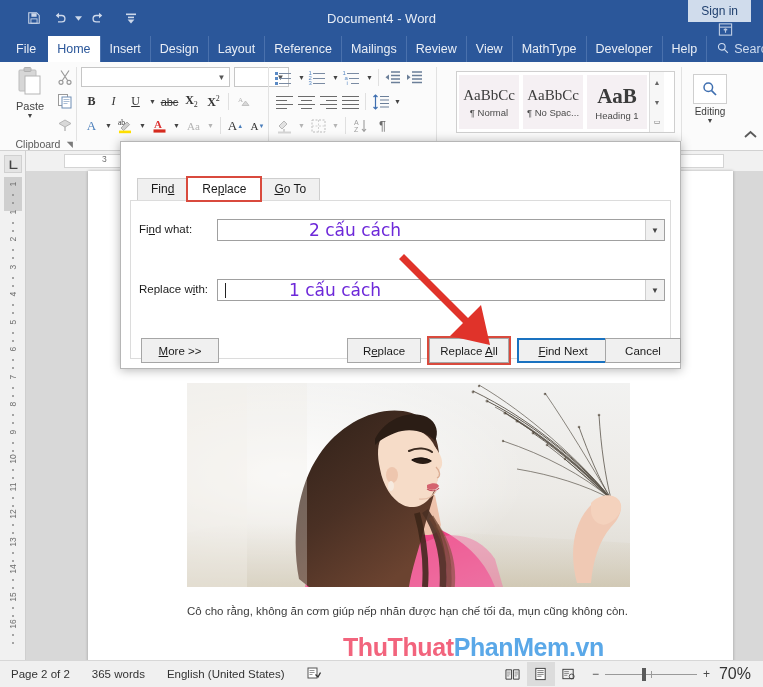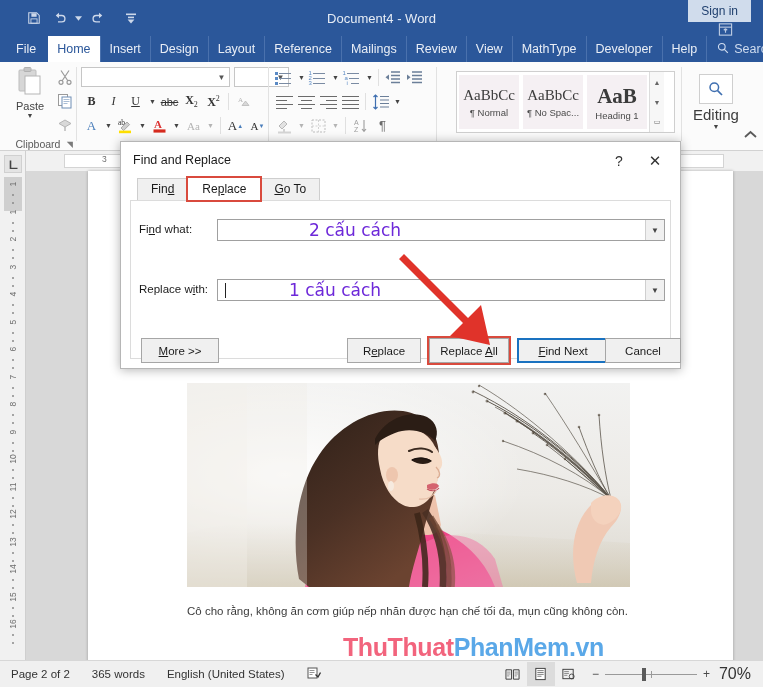--- a/index.html
+++ b/index.html
@@ -697,21 +697,21 @@
     <div class="gdiv" style="left:681px"></div>
 
     <div class="rgroup" style="left:682px; width:58px;">
       <div class="editing-grp" style="left:11px; top:12px;">
         <div class="editbtn">
           <svg width="16" height="16" viewBox="0 0 16 16">
               <circle cx="6.3" cy="6.3" r="4.3" fill="none" stroke="#3f6fb0" stroke-width="1.5"></circle>
               <path d="M9.6 9.6 14 14" stroke="#3f6fb0" stroke-width="1.7"></path>
             </svg>
         </div>
-        <span style="font-size:15px;color:#3d3d3d;margin-top:2px">Editing</span>
+        <span style="font-size:10px;color:#3d3d3d;margin-top:2px">Editing</span>
         <span class="caret">▼</span>
       </div>
     </div>
 
     <div class="ribbon-collapse">
       <svg width="13" height="9" viewBox="0 0 13 9">
           <path d="M1 7 6.5 2 12 7" stroke="#5a5a5a" stroke-width="1.8" fill="none"></path>
         </svg>
     </div>
   </div>
@@ -890,25 +890,20 @@
 
       <div class="doctext">Cô cho rằng,  không ăn  cơm giúp   nếp  nhăn được hạn   chế tối đa, mụn cũng không còn.</div>
 
       <div class="watermark">
         <span class="wm-a">ThuThuat</span><span class="wm-b">PhanMem.vn</span>
       </div>
     </div>
   </div>
 
   <div class="dialog">
-    <div class="dlg-title">
-      <span class="dlg-title-text">Find and Replace</span>
-      <span class="dlg-help">?</span>
-      <span class="dlg-close">✕</span>
-    </div>
 
     <div class="dlg-tabs">
       <div class="dtab">
         Fin<span class="udl">d</span>
       </div>
       <div class="dtab sel">
         Re<span class="udl">p</span>lace
       </div>
       <div class="dtab">
         <span class="udl">G</span>o To

